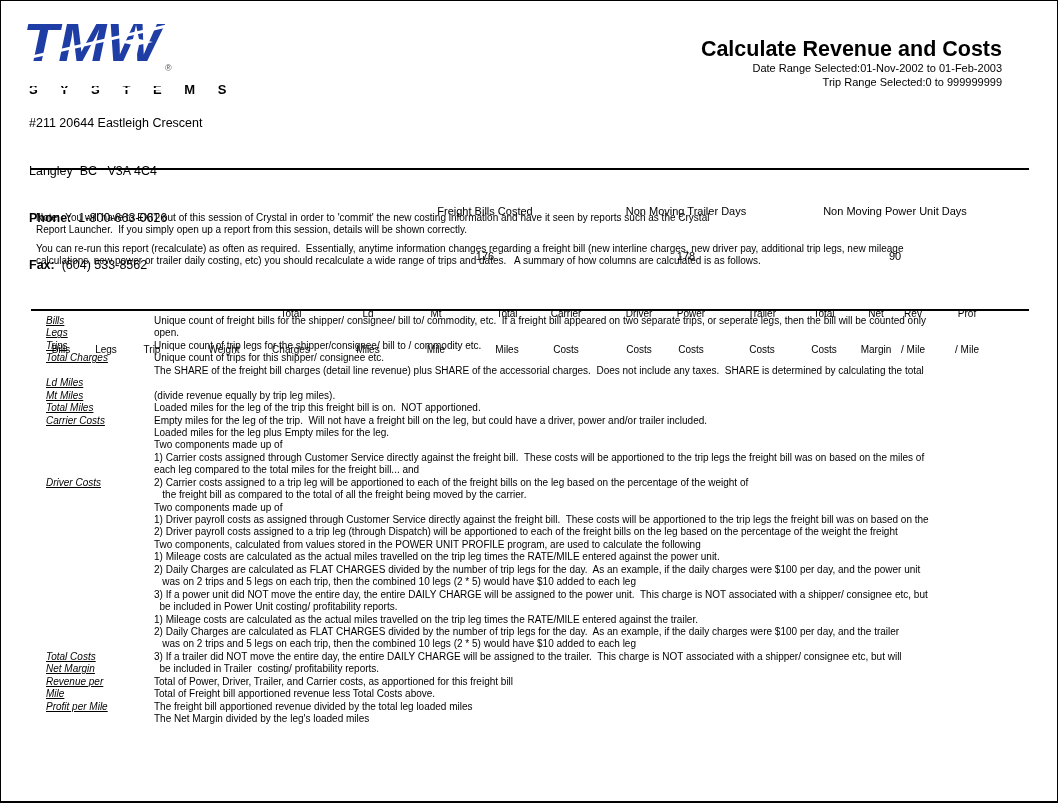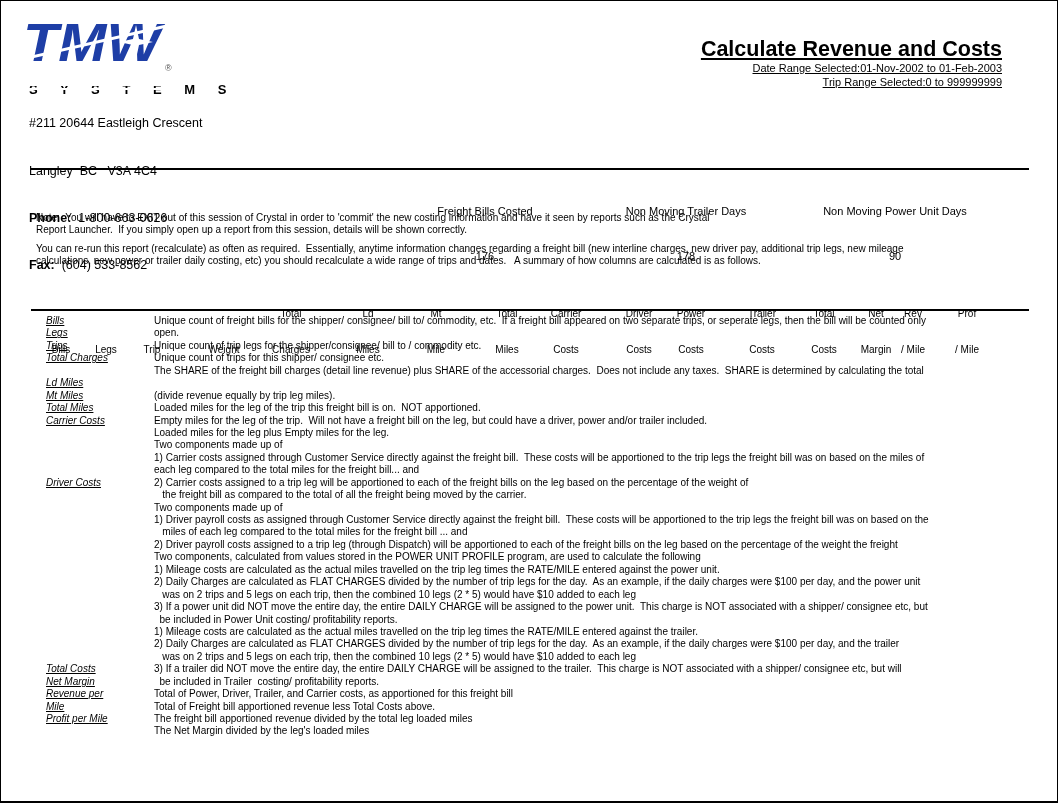--- a/index.html
+++ b/index.html
@@ -13,21 +13,21 @@
   .systems-text{font-size:13px;font-weight:bold;letter-spacing:9.5px;white-space:pre;}
   .stripe{position:absolute;left:0;width:144px;height:1.6px;background:#fff;}
   .stripe.s1{top:4px;} .stripe.s2{top:8px;}
 
   
   .address{position:absolute;left:28px;top:84px;font-size:12.5px;line-height:15.7px;white-space:pre;}
   .address .lbl{font-weight:bold;}
   .address .val{margin-left:7px;}
 
   
-  .titleblock{position:absolute;right:55px;top:36px;text-align:right;text-decoration:underline;}
+  .titleblock{position:absolute;right:55px;top:36px;text-align:right;}
   .title{font-size:21.5px;font-weight:bold;white-space:pre;}
   .subtitle{font-size:11px;line-height:13.5px;white-space:pre;}
 
   
   .rule{position:absolute;left:30px;width:998px;height:2px;background:#000;}
   .rule.r1{top:167px;} .rule.r2{top:308px;}
 
   
   .stats{position:absolute;top:173px;left:0;width:1058px;height:34px;}
   .stat{position:absolute;width:220px;text-align:center;font-size:11px;line-height:15px;white-space:pre;}
@@ -296,24 +296,20 @@
       <div class="grow">
         <span class="gterm"></span>
         <span class="gtext">Two components made up of</span>
       </div>
 
       <div class="grow">
         <span class="gterm"></span>
         <span class="gtext">1) Driver payroll costs as assigned through Customer Service directly against the freight bill.  These costs will be apportioned to the trip legs the freight bill was on based on the</span>
       </div>
 
-      <div class="grow">
-        <span class="gterm"></span>
-        <span class="gtext">   miles of each leg compared to the total miles for the freight bill ... and</span>
-      </div>
 
       <div class="grow">
         <span class="gterm"></span>
         <span class="gtext">2) Driver payroll costs assigned to a trip leg (through Dispatch) will be apportioned to each of the freight bills on the leg based on the percentage of the weight the freight</span>
       </div>
 
 
       <div class="grow">
         <span class="gterm"></span>
         <span class="gtext">Two components, calculated from values stored in the POWER UNIT PROFILE program, are used to calculate the following</span>

